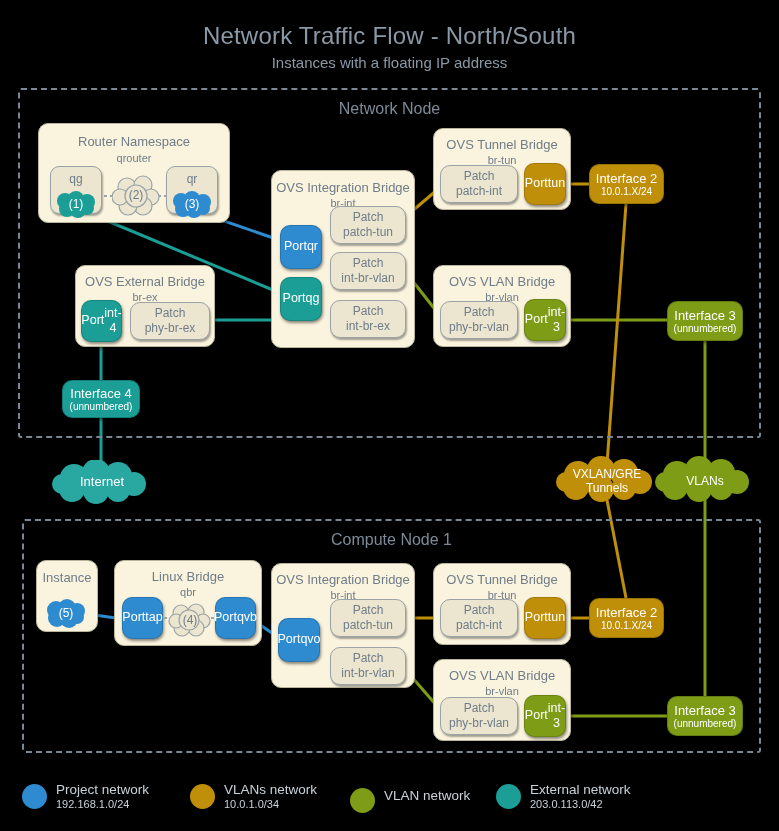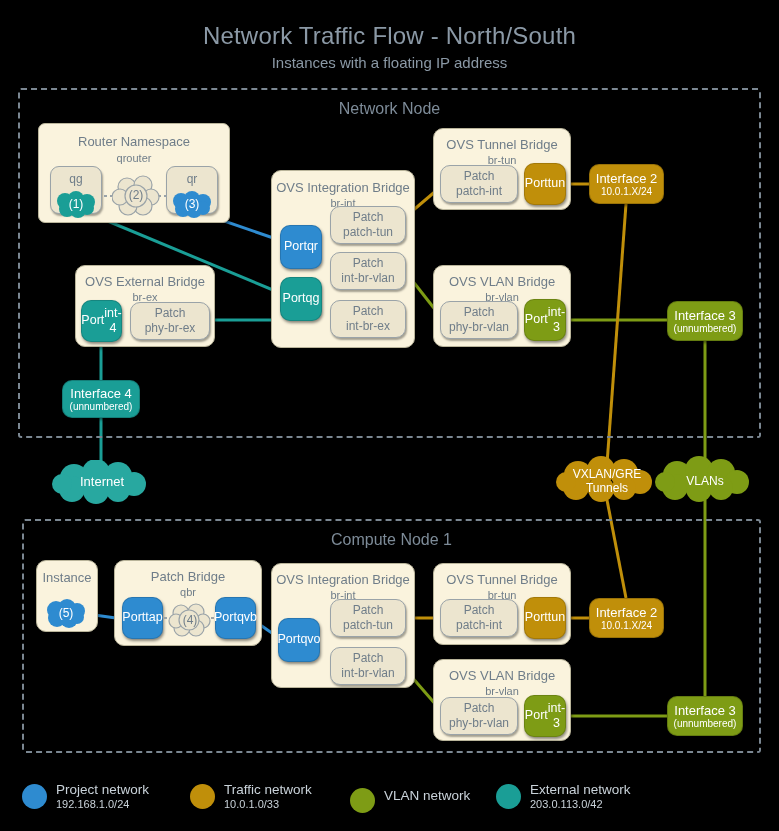--- a/index.html
+++ b/index.html
@@ -200,21 +200,21 @@
 
     <line x1="568" y1="618" x2="589" y2="618" stroke="#c08f0a" stroke-width="3"></line>
 
     <line x1="568" y1="716" x2="667" y2="716" stroke="#7e9c15" stroke-width="3"></line>
   </svg>
 
   <div class="abs nodebox" style="left:18px; top:88px; width:743px; height:350px;">
     <div class="nodetitle">Network Node</div>
   </div>
 
-  <div class="abs panel" style="left:38px; top:123px; width:192px; height:100px;border-radius:7px;">
+  <div class="abs panel" style="left:38px; top:123px; width:192px; height:100px;">
     <div class="panel-title" style="top:11px;">Router Namespace</div>
     <div class="panel-sub" style="top:28px;">qrouter</div>
   </div>
   <div class="abs subpanel" style="left:50px; top:166px; width:52px; height:48px;">
     <div class="subpanel-label" style="top:5px;">qg</div>
   </div>
   <div class="abs subpanel" style="left:166px; top:166px; width:52px; height:48px;">
     <div class="subpanel-label" style="top:5px;">qr</div>
   </div>
 
@@ -407,21 +407,21 @@
         <circle cx="33" cy="13" r="8"></circle>
           <circle cx="13" cy="20" r="9"></circle>
         <circle cx="25" cy="21" r="9"></circle>
           <circle cx="33" cy="19" r="7"></circle>
       </g>
     </svg>
     <div class="lbl" style="top:8px;">(5)</div>
   </div>
 
   <div class="abs panel" style="left:114px; top:560px; width:148px; height:86px;">
-    <div class="panel-title" style="top:9px;">Patch Bridge</div>
+    <div class="panel-title" style="top:9px;">Linux Bridge</div>
     <div class="panel-sub" style="top:25px;">qbr</div>
   </div>
   <div class="abs port p-blue" style="left:122px; top:597px; width:41px; height:42px;">
     <span>Port</span>
     <span>tap</span>
   </div>
   <div class="abs port p-blue" style="left:215px; top:597px; width:41px; height:42px;">
     <span>Port</span>
     <span>qvb</span>
   </div>
@@ -500,22 +500,22 @@
     <div class="legitem" style="left:22px; top:4px;">
       <span class="legdot" style="background:#2e8bd0;"></span>
       <span class="legtxt">
         <span class="legname" style="display:block;">Project network</span>
         <span class="legsub" style="display:block;">192.168.1.0/24</span>
       </span>
     </div>
     <div class="legitem" style="left:190px; top:4px;">
       <span class="legdot" style="background:#c08f0a;"></span>
       <span class="legtxt">
-        <span class="legname" style="display:block;">Traffic network</span>
-        <span class="legsub" style="display:block;">10.0.1.0/33</span>
+        <span class="legname" style="display:block;">VLANs network</span>
+        <span class="legsub" style="display:block;">10.0.1.0/34</span>
       </span>
     </div>
     <div class="legitem" style="left:350px; top:10px;">
       <span class="legdot" style="background:#7e9c15; top:0;"></span>
       <span class="legtxt" style="top:0;">
         <span class="legname" style="display:block;">VLAN network</span>
         <span class="legsub" style="display:block;"></span>
       </span>
     </div>
     <div class="legitem" style="left:496px; top:4px;">

